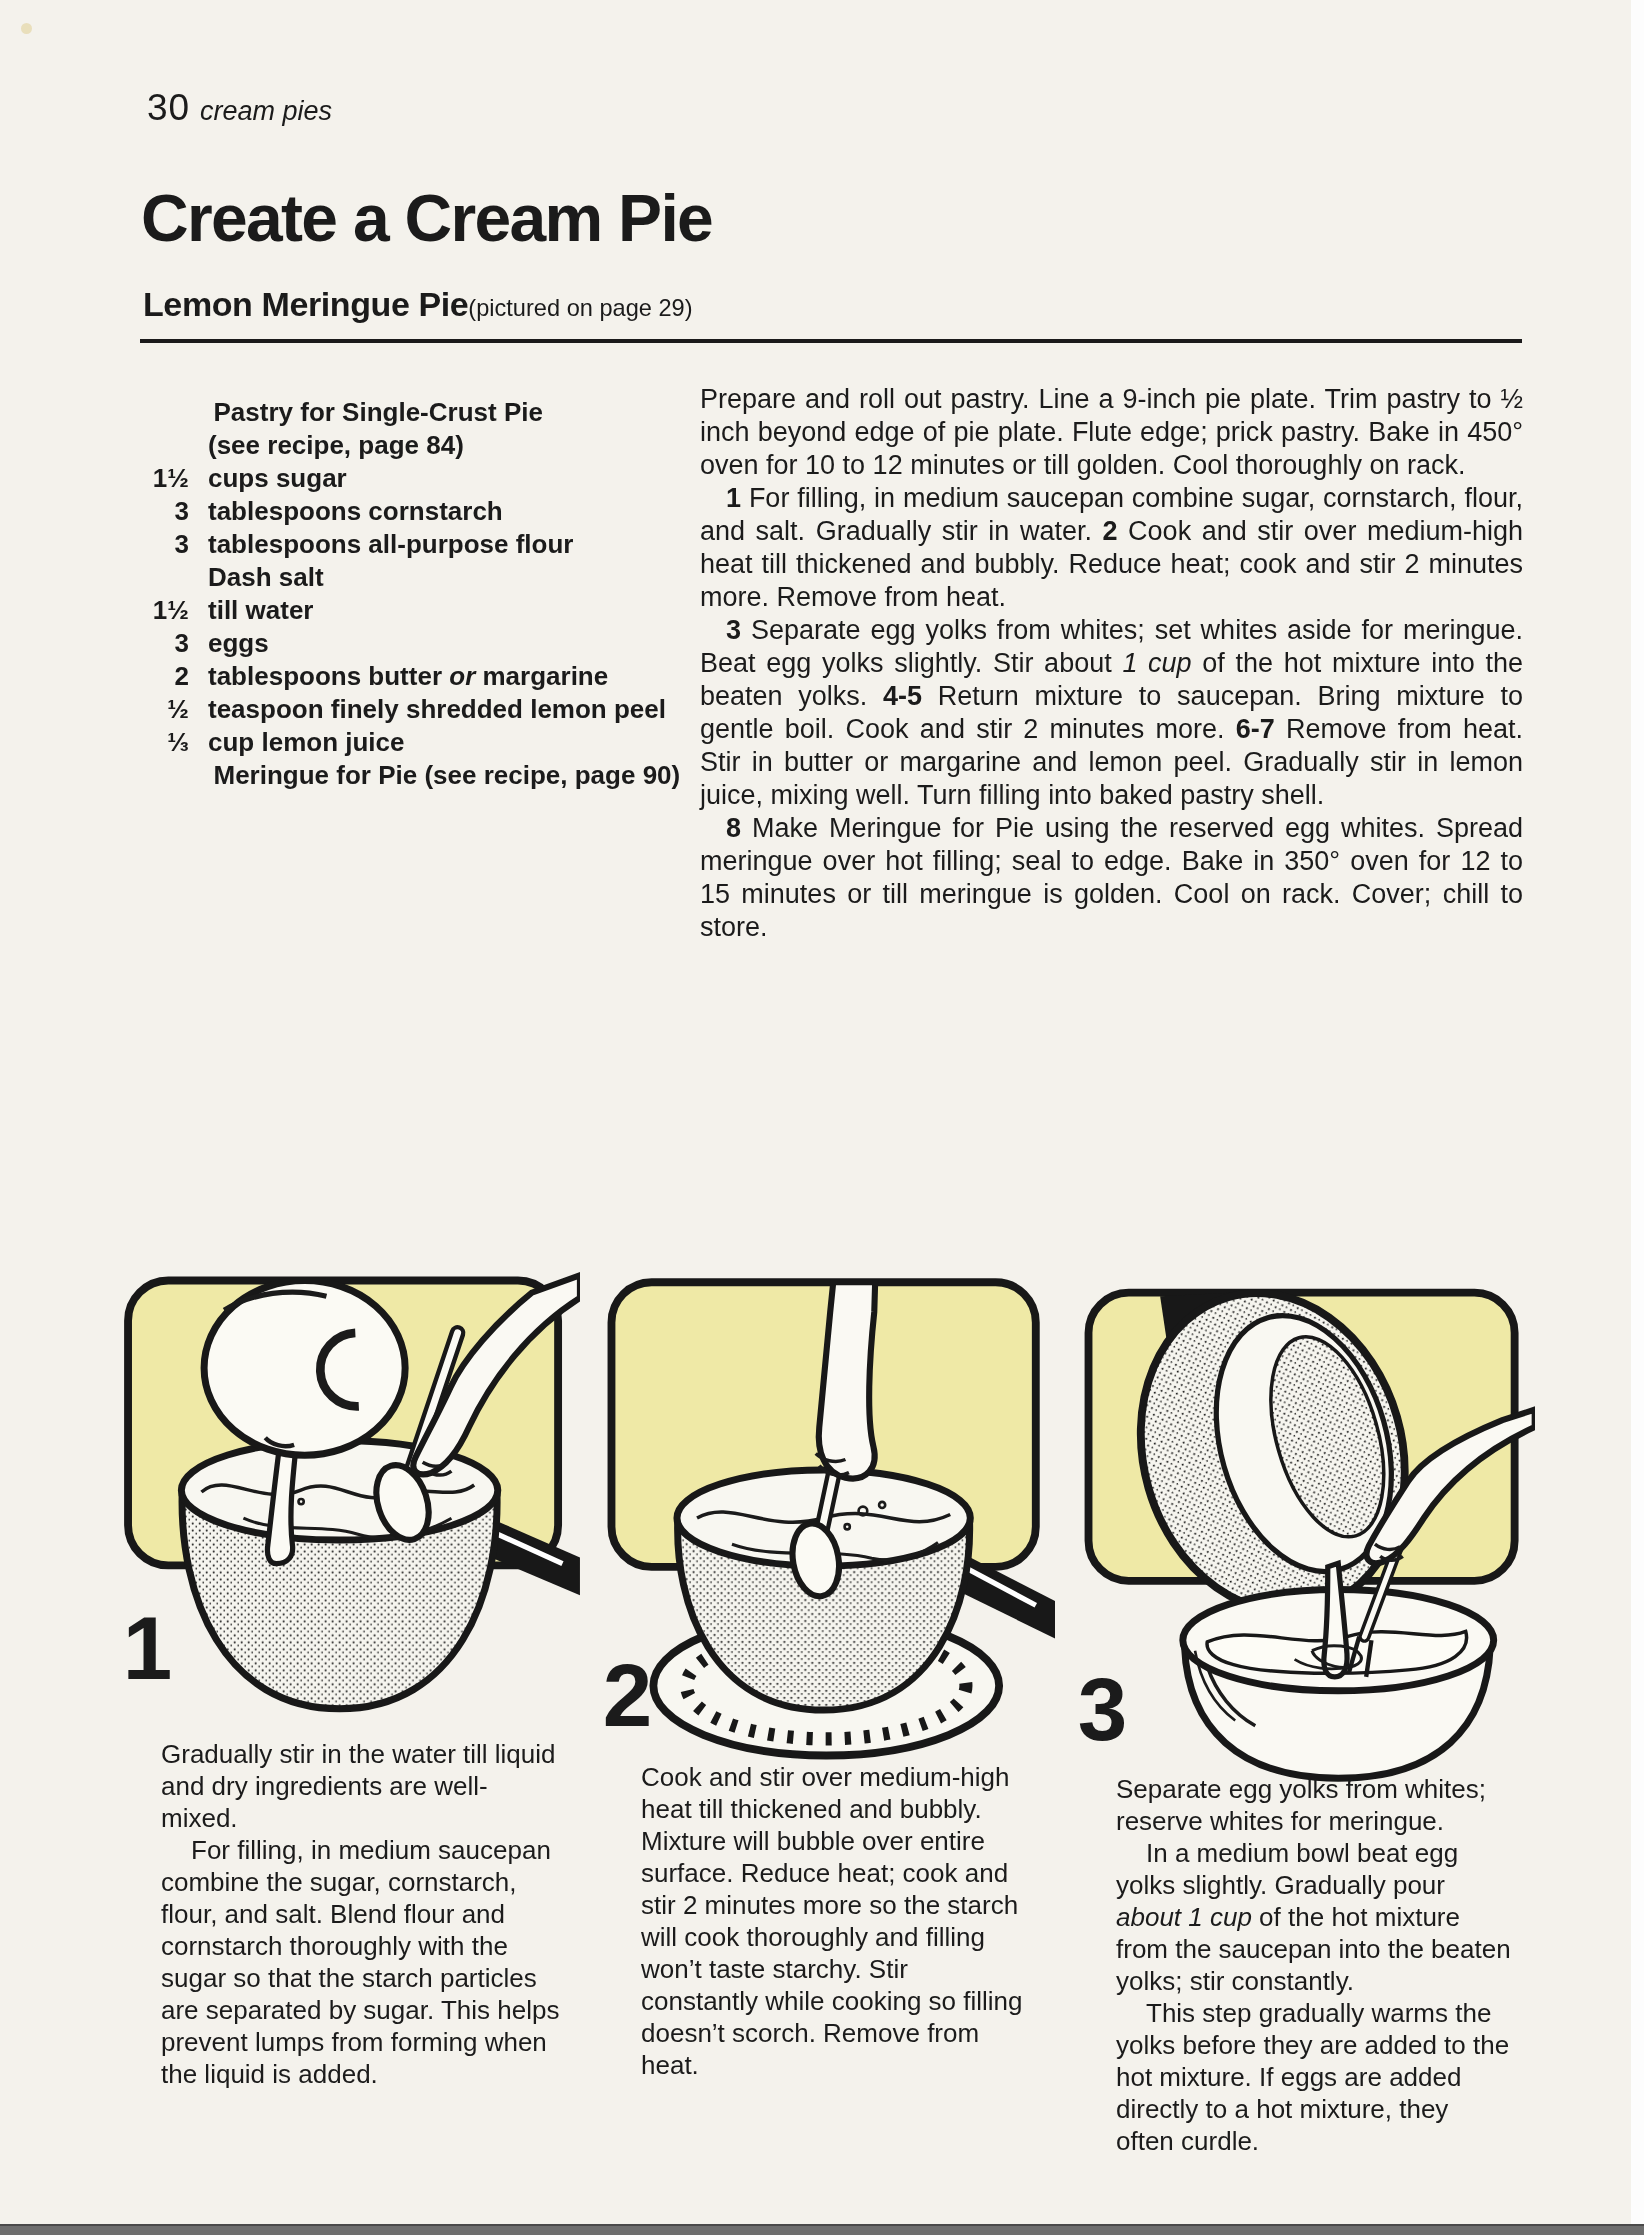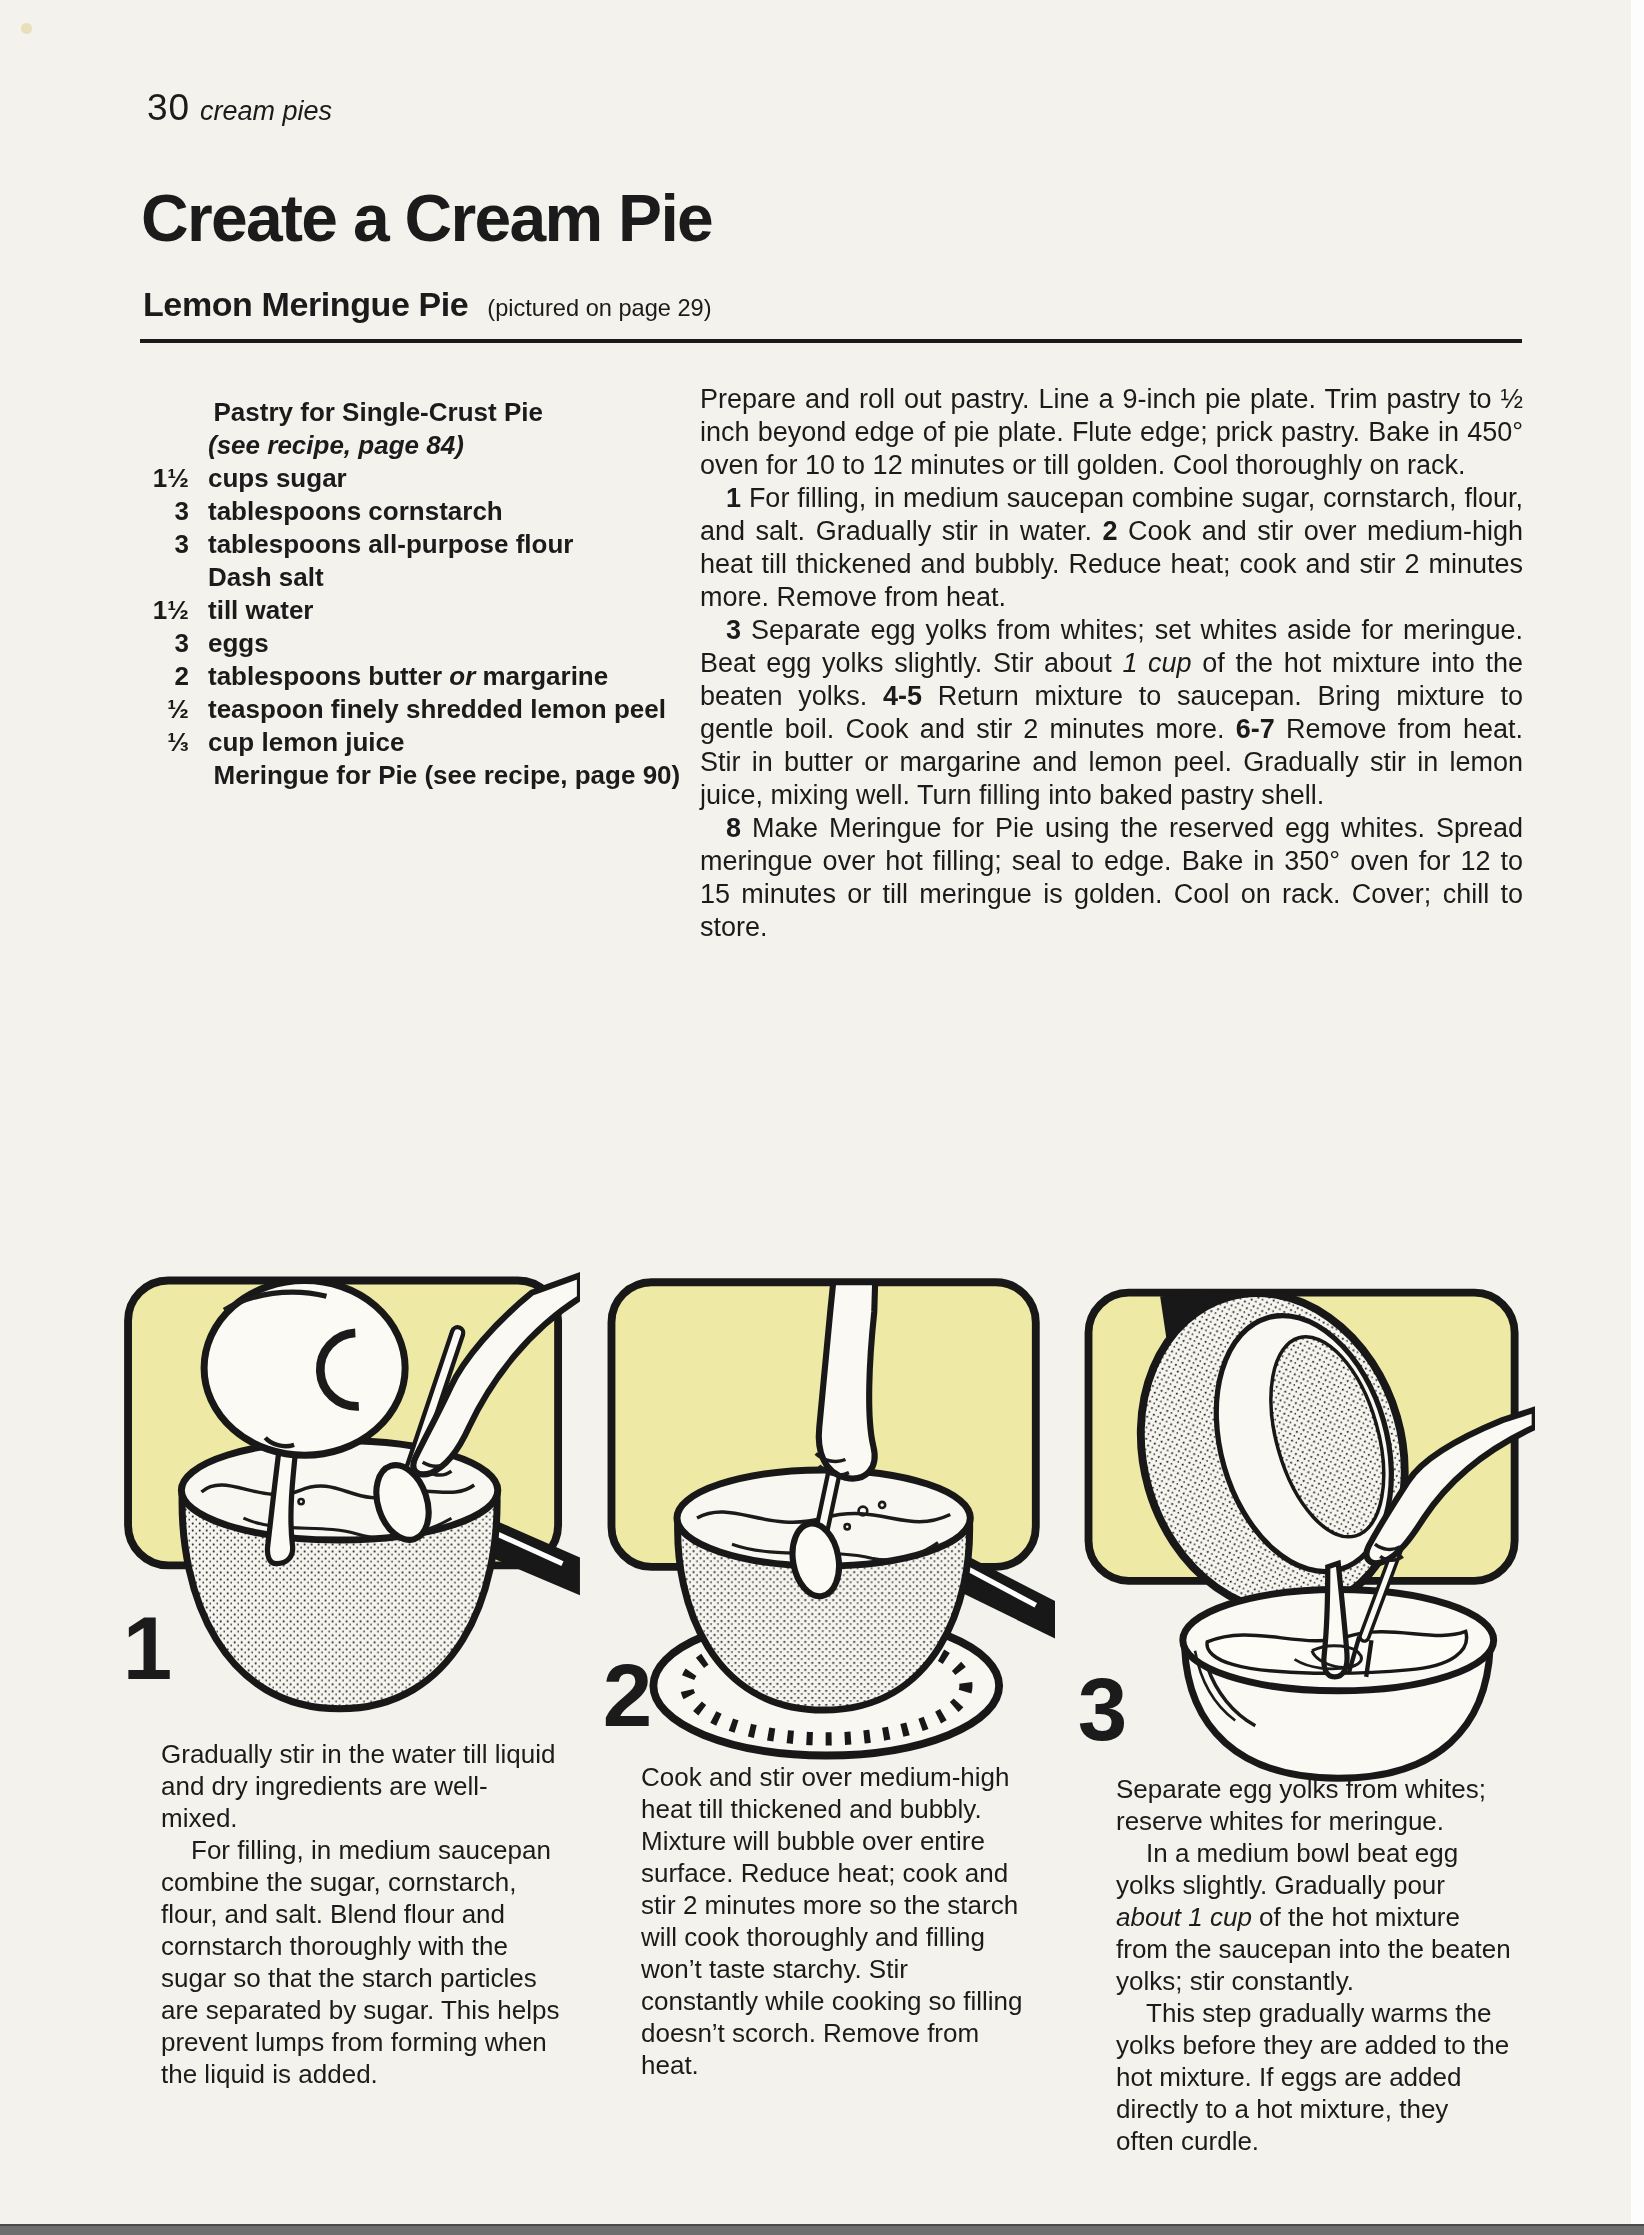--- a/index.html
+++ b/index.html
@@ -13,32 +13,32 @@
   .edge-right{position:absolute;top:0;right:0;width:14px;height:100%;background:var(--page-white);}
   .scan-bar{position:absolute;left:0;bottom:0;width:100%;height:9.6px;background:var(--scan-bar);border-top:2.6px solid #4a4a4a;}
   .paper-spot{position:absolute;left:21px;top:23px;width:11.4px;height:11.4px;border-radius:50%;background:#e6d9af;opacity:.8;}
 
   
   .folio{position:absolute;left:147px;top:87px;display:flex;align-items:baseline;gap:10px;}
   .folio .num{font-size:37px;font-weight:400;letter-spacing:0.9px;}
   .folio .sec{font-size:27px;font-style:italic;}
 
   .title{position:absolute;left:141px;top:180px;font-size:66px;font-weight:900;letter-spacing:-1.7px;}
-  .subtitle{position:absolute;left:143px;top:285px;display:flex;align-items:baseline;gap:19px;}
+  .subtitle{position:absolute;left:143px;top:285px;display:flex;align-items:baseline;}
   .subtitle .name{font-size:34px;font-weight:800;letter-spacing:-0.4px;}
   .subtitle .note{font-size:23.6px;}
   .rule{position:absolute;left:140px;top:339px;width:1382px;height:3.5px;background:var(--ink);}
 
   
   .ingredients{position:absolute;left:144px;top:396px;width:542px;font-weight:700;font-size:26px;line-height:33px;}
   .ing-row{display:flex;}
   .ing-amt{width:45px;text-align:right;flex:0 0 45px;}
   .ing-text{margin-left:19px;width:437px;padding-left:30px;text-indent:-30px;}
   .ing-row.h1 .ing-text{margin-left:24.5px;}
-  .ing-row.h2 .ing-text{font-style:italic;}
+  .ing-row.h2 .ing-text{}
 
   
   .directions{position:absolute;left:700px;top:374px;width:823px;font-size:27px;line-height:33px;text-align:justify;margin-top:9px;}
   .dir-p{margin:0;text-indent:26px;}
   .dir-p.first{text-indent:0;}
 
   
   .figure{position:absolute;top:1256px;}
   .fig-1{left:121px;width:459px;}
   .fig-2{left:601px;width:454px;}

